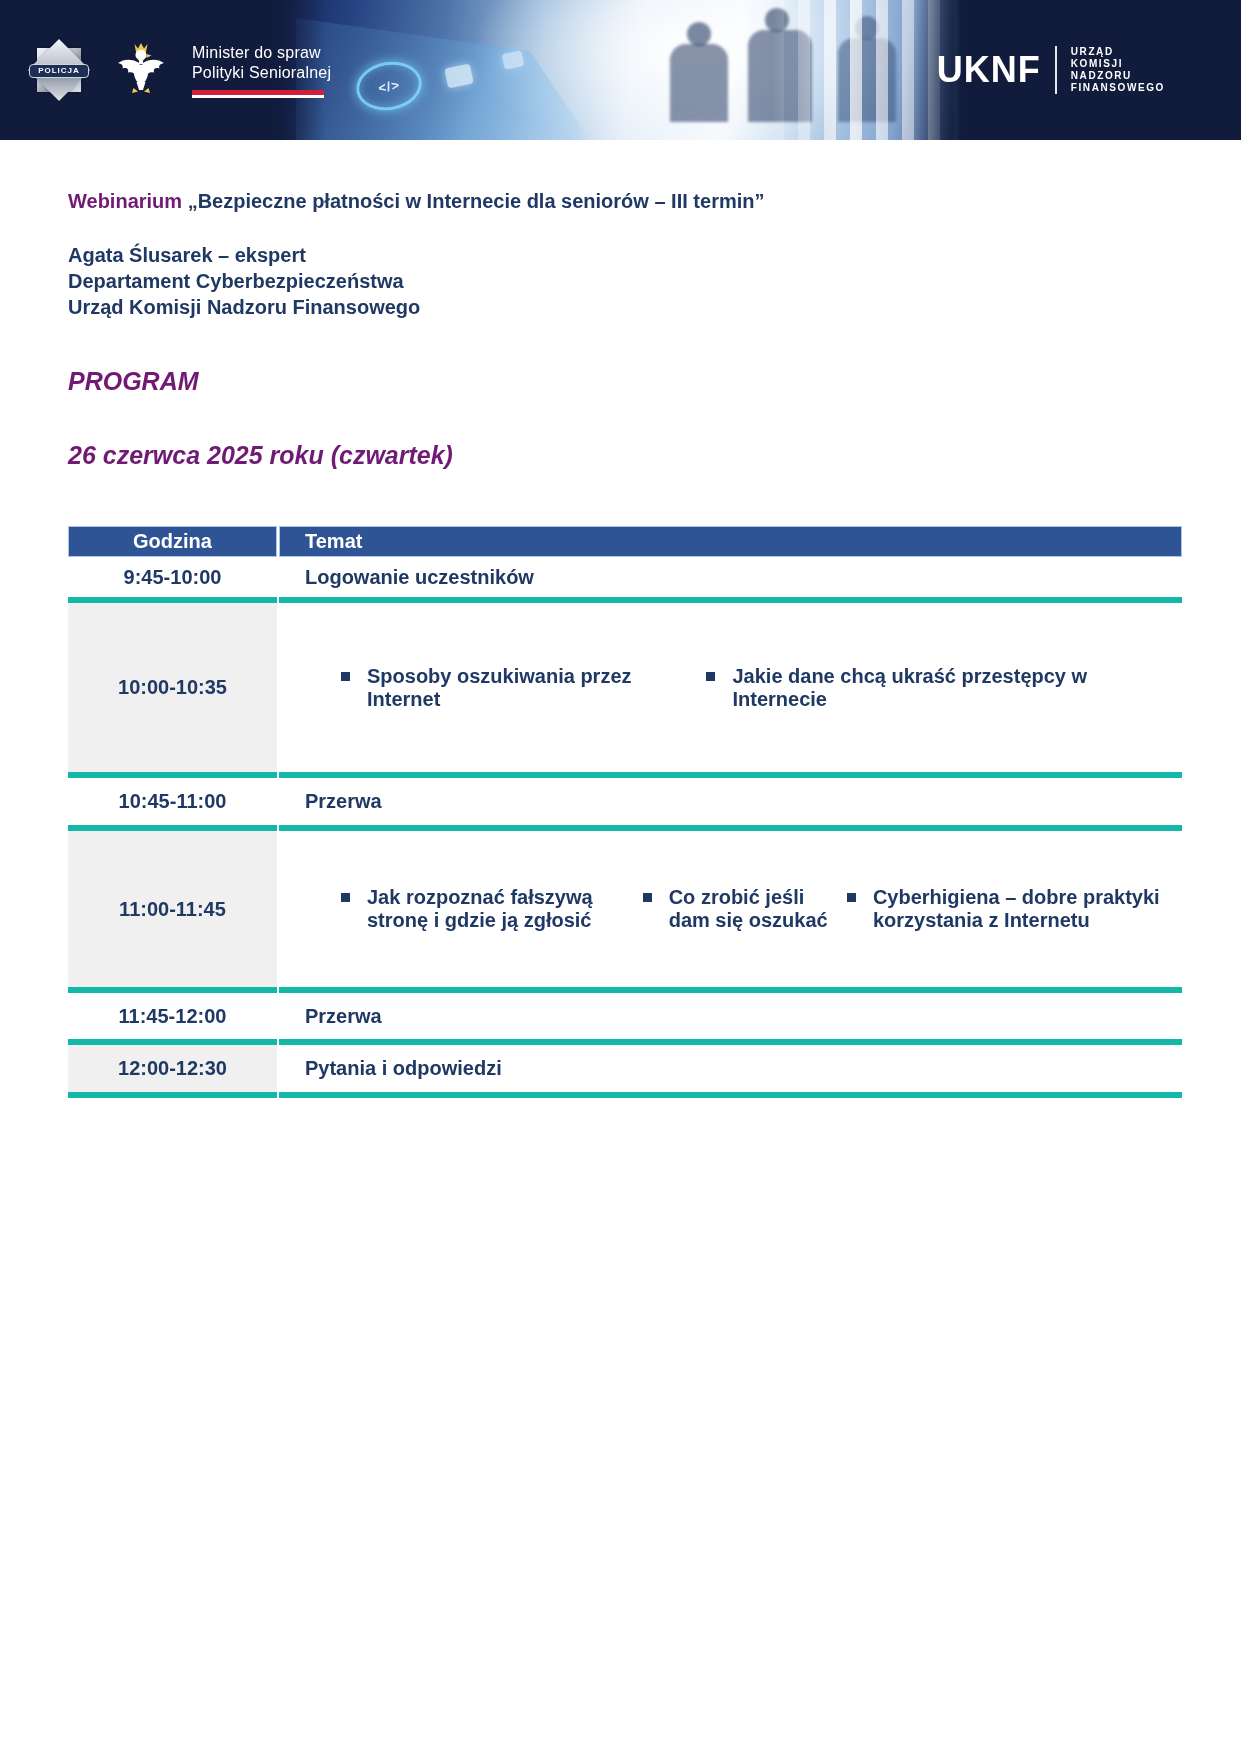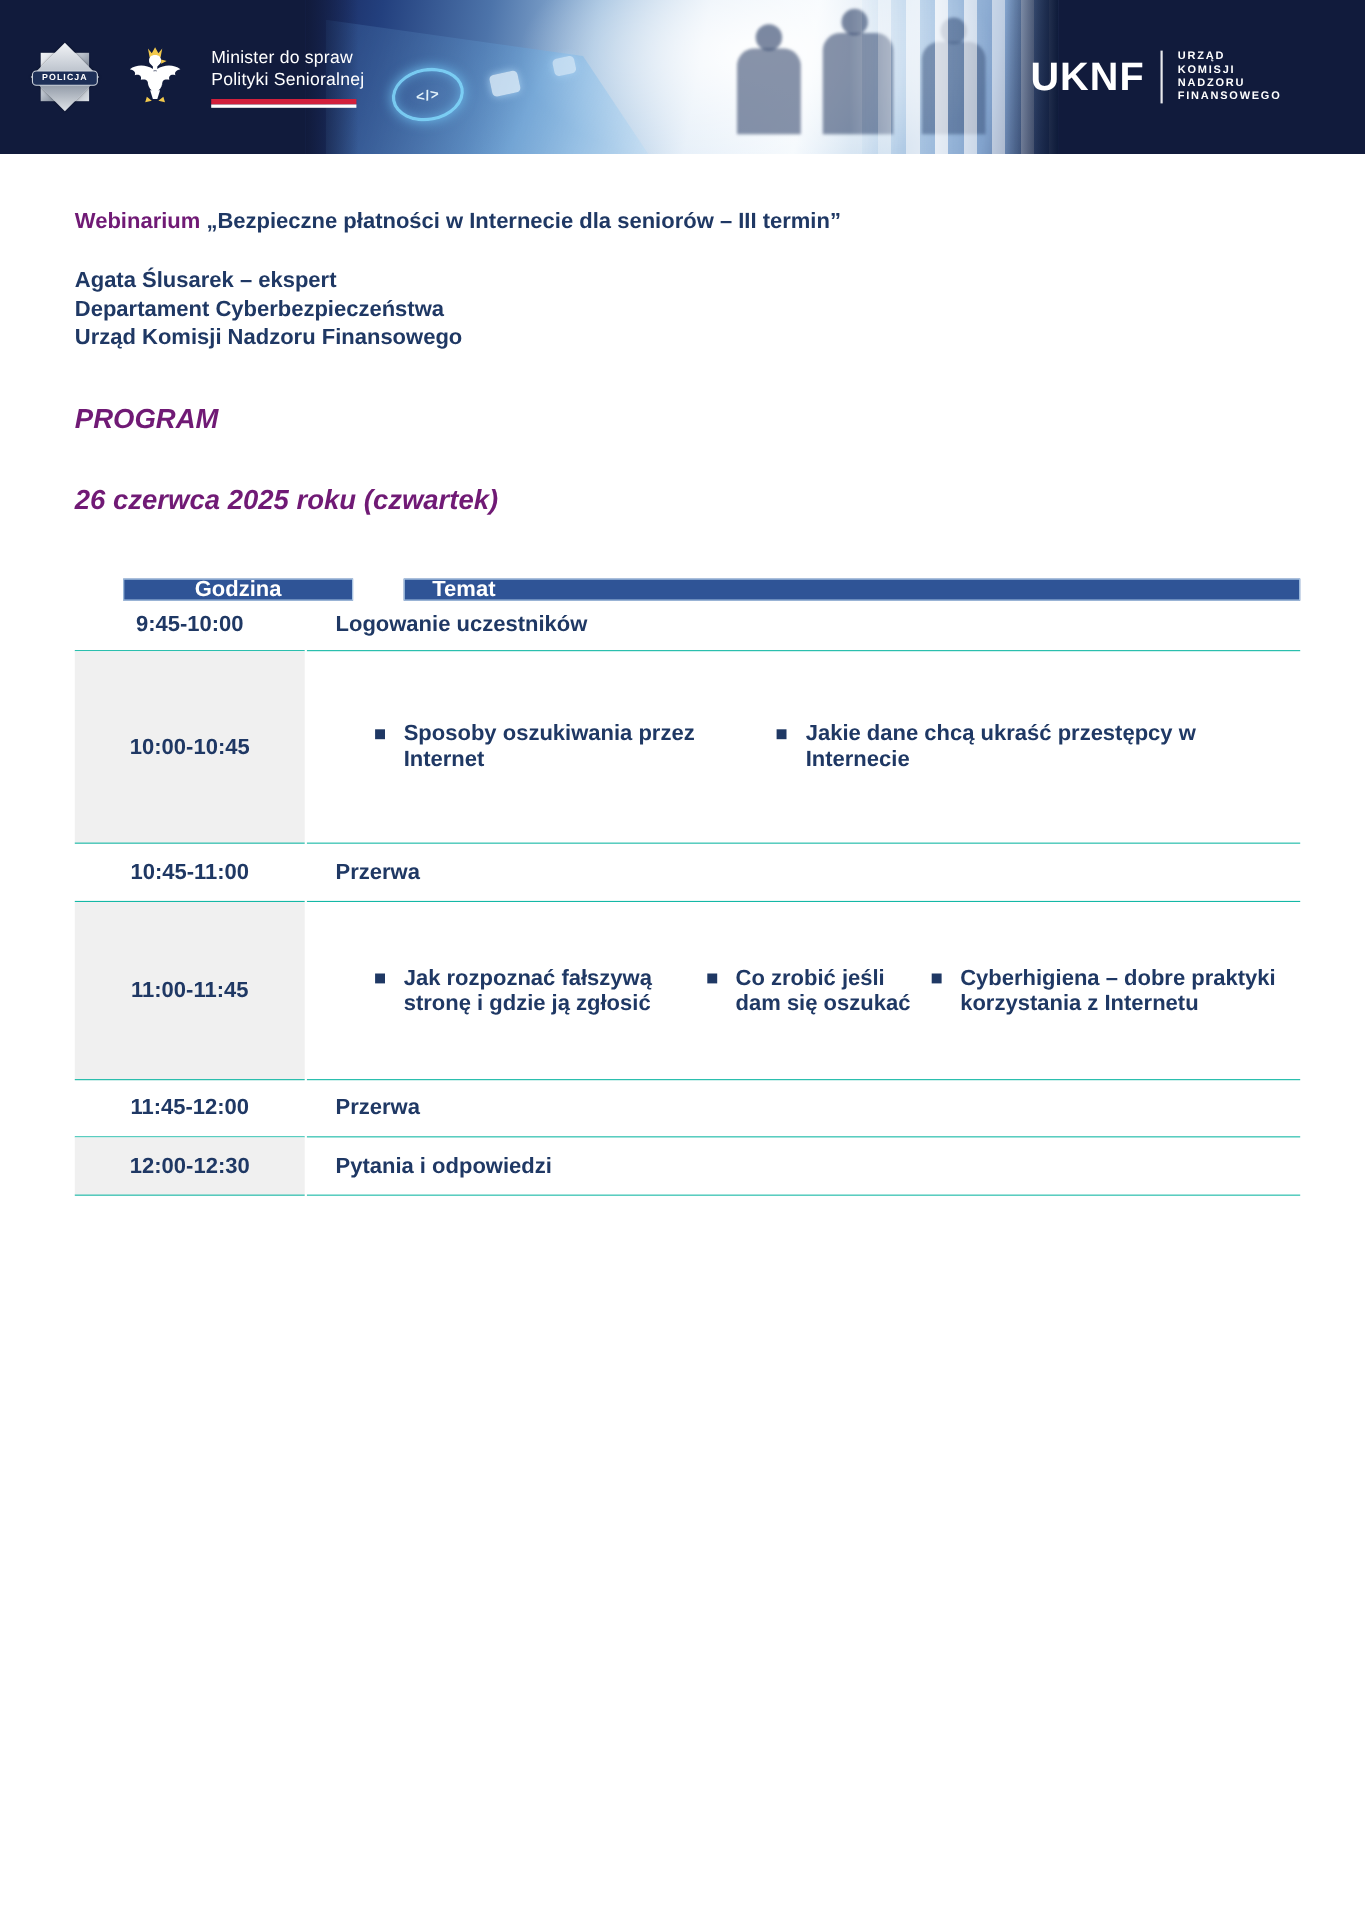--- a/index.html
+++ b/index.html
@@ -108,29 +108,29 @@
   .doc-title { font-size:20px; font-weight:bold; line-height:26px; }
   .accent { color:#701a75;margin-top:48px; }
   .navy { color:#1F3864; }
 
   .presenter { margin-top:28px; font-size:20px; font-weight:bold; line-height:26px; }
   .program-head { margin-top:28px; font-size:25px; font-weight:bold; line-height:26px;font-style:italic; }
 
   
   .program-table { margin-top:58px; width:1114px; font-size:20px; font-weight:bold; }
   .t-row { display:flex; column-gap:2px; }
-  .cell { border-bottom:1px solid #14b8a6; }
+  .cell { border-bottom:6px solid #14b8a6; }
   .cell-time {
     width:209px; flex:0 0 209px; display:flex;
     align-items:center; justify-content:center; text-align:center;
   }
   .cell-topic { flex:1; display:flex; flex-direction:column; justify-content:center; padding-left:26px; }
   .t-header .cell {
     background:#2F5496; color:#fff; border-bottom:none;
-    border:1px solid #AAC6E4; height:20px;margin-left:44px;
+    border:1px solid #AAC6E4; height:31px;
   }
   .t-header .cell-time { justify-content:center; }
   .t-header .cell-topic { justify-content:center; padding-left:25px; }
   .shaded { background:#F0F0F0; }
   .h-r1 .cell { height:46px; }
   .h-r2 .cell { height:175px; }
   .h-r3 .cell { height:53px; }
   .h-r4 .cell { height:162px; }
   .h-r5 .cell { height:52px; }
   .h-r6 .cell { height:53px; }
@@ -222,21 +222,21 @@
     </div>
 
     <div class="t-row h-r1">
       <div class="cell cell-time">9:45-10:00</div>
       <div class="cell cell-topic">
         <span>Logowanie uczestników</span>
       </div>
     </div>
 
     <div class="t-row h-r2">
-      <div class="cell cell-time shaded">10:00-10:45</div>
+      <div class="cell cell-time shaded">10:00-10:35</div>
       <div class="cell cell-topic">
         <ul class="bullets">
           <li>Sposoby oszukiwania przez Internet</li>
           <li>Jakie dane chcą ukraść przestępcy w Internecie</li>
         </ul>
       </div>
     </div>
 
     <div class="t-row h-r3">
       <div class="cell cell-time">10:45-11:00</div>

